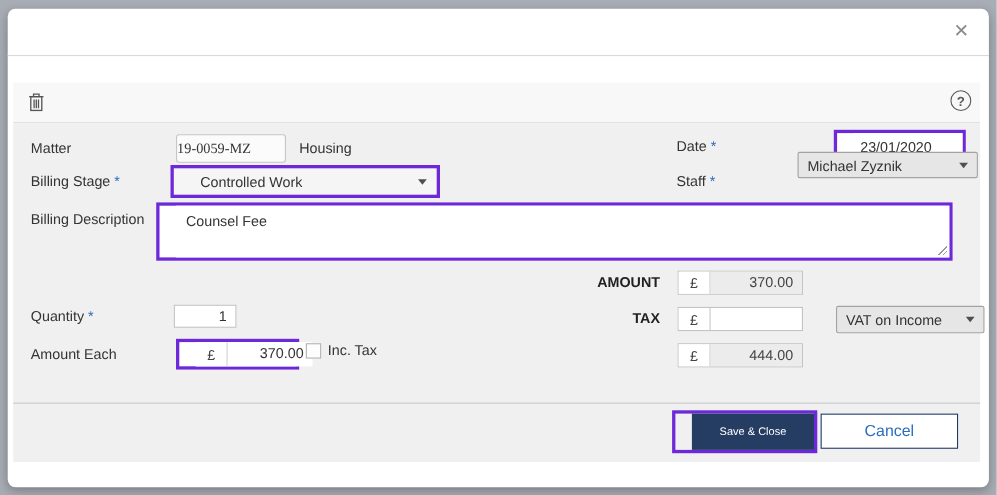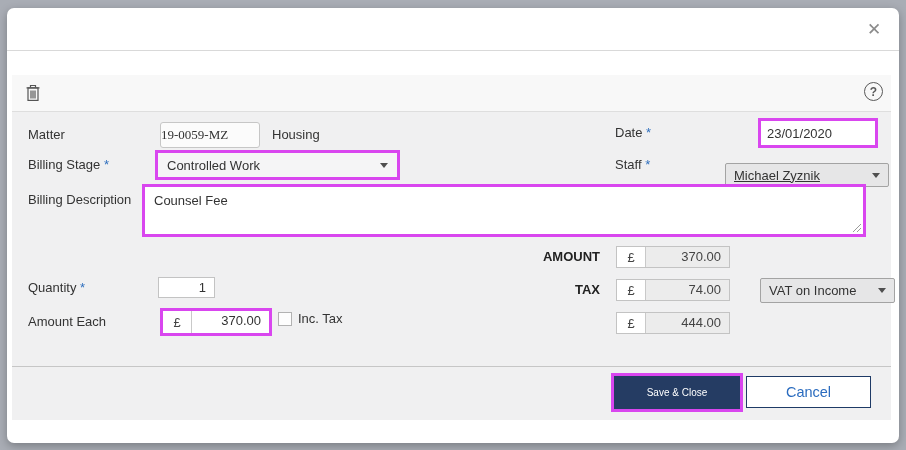--- a/index.html
+++ b/index.html
@@ -40,41 +40,41 @@
   .req{color:#2f6fbe;}
   .rlbl{position:absolute;font-size:13px;font-weight:bold;color:#222;width:120px;text-align:right;white-space:nowrap;}
 
   input,textarea,button{font-family:"Liberation Sans","DejaVu Sans",sans-serif;}
 
   .matter-input{
     position:absolute;left:148px;top:10px;width:100px;height:26px;box-sizing:border-box;
     border:1px solid #c6c6c6;border-radius:3px;background:#fbfbfb;
     text-align:left;font-size:13px;color:#333;padding:0;font-family:Liberation Serif, serif;
   }
-  .hl{position:absolute;border:3px solid #d946ef;box-sizing:border-box;background:#fff;}
+  .hl{position:absolute;border:3px solid #6d28d9;box-sizing:border-box;background:#fff;padding-left:15px;}
   .hl-date{left:746px;top:6px;width:120px;height:30px;}
   .date-input{width:100%;height:100%;border:none;outline:none;box-sizing:border-box;
     padding:0 0 0 6px;font-size:13px;color:#333;background:#fff;}
   .hl-stage{left:143px;top:38px;width:245px;height:30px;background:#f5f5f6;}
   .stage-dd{width:100%;height:100%;display:flex;align-items:center;padding:0 9px;box-sizing:border-box;
     font-size:13px;color:#333;cursor:pointer;}
   .hl-desc{left:130px;top:72px;width:724px;height:53px;text-decoration:underline;}
   .desc-ta{width:100%;height:100%;border:none;outline:none;resize:none;box-sizing:border-box;
     padding:6px 9px;font-size:13px;color:#333;background:#fff;overflow:hidden;}
   .resize-handle{
     position:absolute;right:2px;bottom:2px;width:10px;height:10px;cursor:nwse-resize;
     background:repeating-linear-gradient(135deg,transparent 0 2px,#9a9a9a 2px 3px);
     clip-path:polygon(100% 0,0 100%,100% 100%);
   }
   .dd{
     position:absolute;display:flex;align-items:center;box-sizing:border-box;
     background:#e6e6e7;border:1px solid #a3a3a3;border-radius:2px;
     padding:0 8px;font-size:13px;color:#333;cursor:pointer;white-space:nowrap;
   }
-  .staff-dd{left:713px;top:51px;width:164px;height:24px;text-decoration:underline;}
+  .staff-dd{left:713px;top:26px;width:164px;height:24px;}
   .vat-dd{left:748px;top:166px;width:135px;height:25px;}
   .caret{margin-left:auto;width:0;height:0;border-left:4px solid transparent;border-right:4px solid transparent;border-top:5px solid #4f4f4f;}
 
   .money{position:absolute;display:flex;width:114px;height:22px;box-sizing:border-box;
     border:1px solid #c3c3c3;background:#fff;font-size:13px;}
   .money .cur{width:28px;flex:none;border-right:1px solid #c9c9c9;display:flex;align-items:center;
     justify-content:center;color:#444;background:#fff;}
   .money .val{flex:1;background:#ececec;text-align:right;padding-right:8px;line-height:20px;color:#444;}
   .money.editable .val{background:#fff;color:#333;}
   .m-amount{left:604px;top:134px;}
@@ -157,21 +157,20 @@
         <span class="cur">£</span>
         <span class="val">370.00</span>
       </div>
 
       <span class="lbl" style="left:16px;top:165px;line-height:21px;"><span>Quantity</span> <span class="req">*</span></span>
       <input class="qty-input" value="1" style="">
 
       <span class="rlbl" style="left:468px;top:167px;line-height:22px;">TAX</span>
       <div class="money m-tax">
         <span class="cur">£</span>
-        <span class="val">74.00</span>
       </div>
       <div class="dd vat-dd">
         <span>VAT on Income</span>
         <span class="caret"></span>
       </div>
 
       <span class="lbl" style="left:16px;top:196px;line-height:28px;">Amount Each</span>
       <div class="hl hl-ae">
         <div class="money editable m-ae">
           <span class="cur">£</span>

